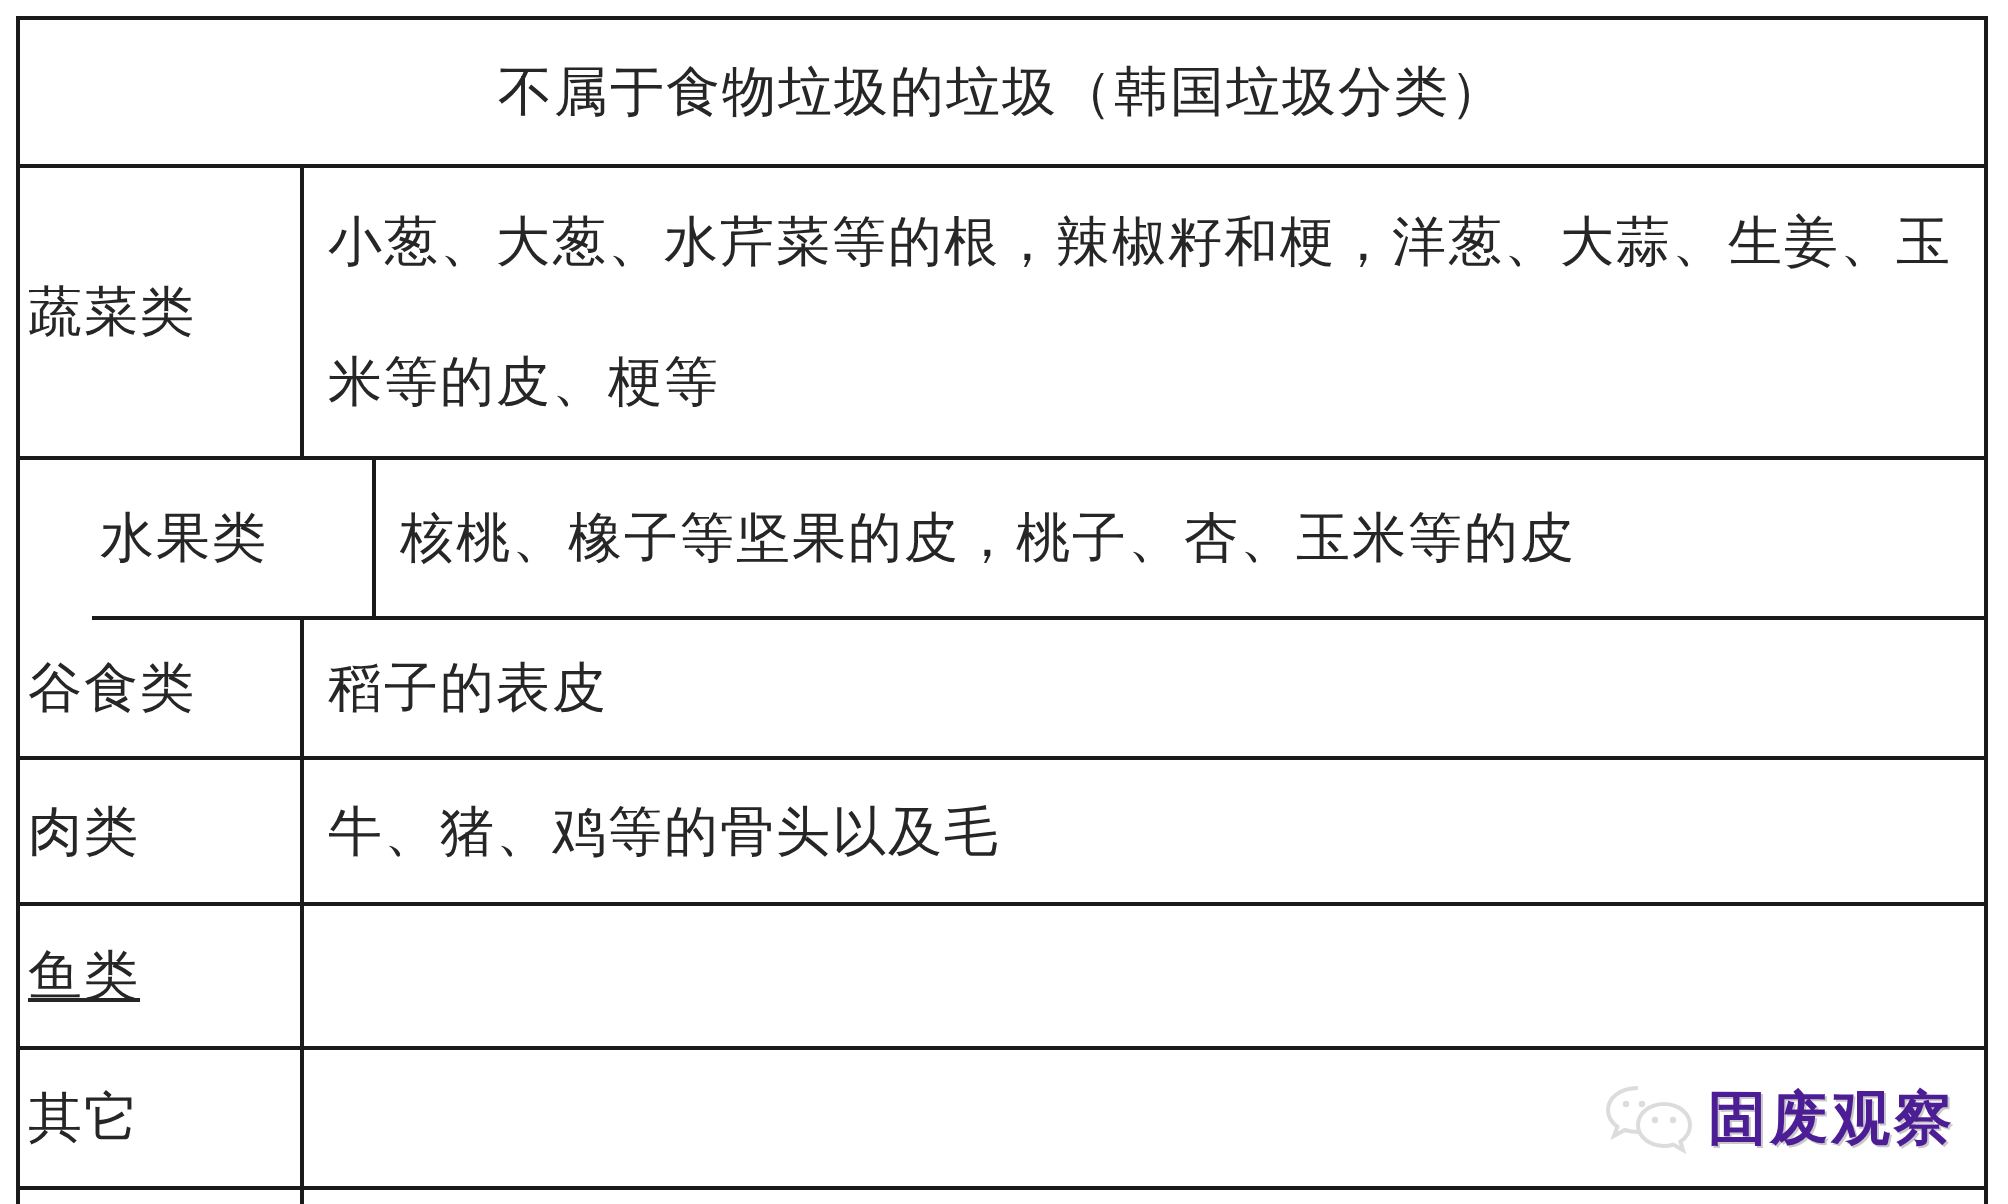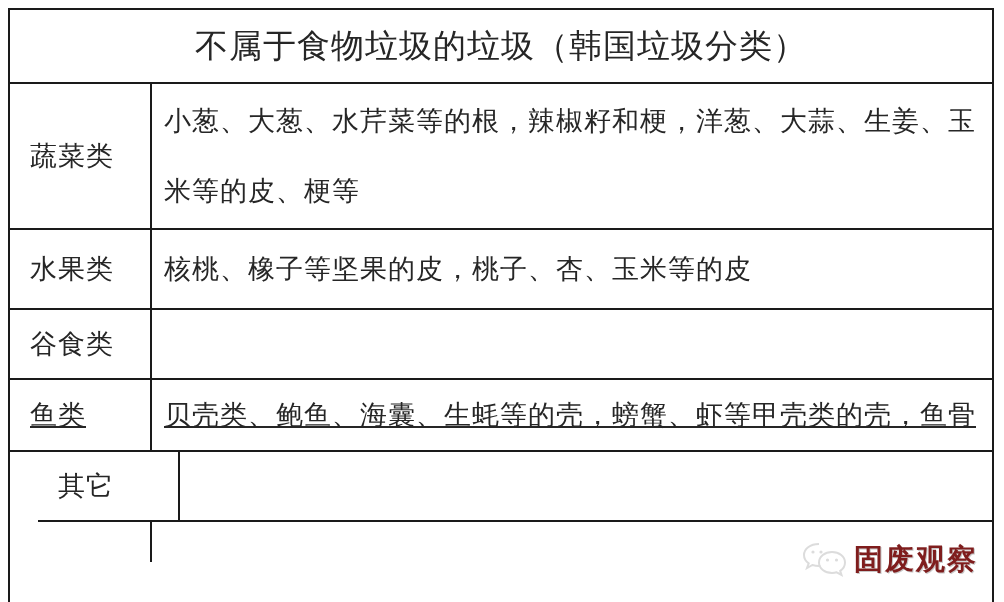--- a/index.html
+++ b/index.html
@@ -31,41 +31,41 @@
     overflow: hidden;
     font-size: 27px;
     letter-spacing: 1px;
   }
   .title-row {
     height: 72px;
     border-bottom: 2px solid #1a1a1a;
     display: flex;
     align-items: center;
     justify-content: center;
-    font-size: 33px;
+    font-size: 27px;
     font-family: Liberation Mono, monospace;
   }
   .row {
     display: flex;
     border-bottom: 2px solid #1a1a1a;
   }
   .row.r1 { height: 144px; }
-  .row.r2 { height: 78px; }
+  .row.r2 { height: 78px; margin-left: 36px; }
   .row.r3 { height: 68px; justify-content: space-between; }
   .row.r4 { height: 71px; }
   .row.r5 { height: 70px; text-decoration: underline; }
-  .row.r6 { height: 68px; margin-left: 28px; }
+  .row.r6 { height: 68px; }
   .row.partial { height: 40px; border-bottom: none; }
   .cat {
     width: 142px;
     box-sizing: border-box;
     border-right: 2px solid #1a1a1a;
     display: flex;
     align-items: center;
-    padding-left: 20px;
+    padding-left: 4px;
     flex-shrink: 0;
   }
   .items {
     flex: 1;
     display: flex;
     align-items: center;
     padding: 0 12px 0 12px;
     line-height: 70px;
   }
   .watermark {
@@ -74,21 +74,21 @@
     bottom: 22px;
     display: flex;
     align-items: center;
     gap: 6px;
     pointer-events: none;
   }
   .watermark .wm-text {
     font-size: 29px;
     font-weight: bold;
     letter-spacing: 2px;
-    color: #7f1d1d;
+    color: #4c1d95;
     text-shadow: 1px 1px 0 #c8c8c8, -1px -1px 0 #ffffff;
   }
   .wm-icon svg { display: block; }
 </style>
 </head>
 <body>
 
 <div class="stage">
 
   <div class="tbl">
@@ -112,29 +112,37 @@
       </div>
       <div class="items">
         <span>核桃、橡子等坚果的皮，桃子、杏、玉米等的皮</span>
       </div>
     </div>
 
     <div class="row r3">
       <div class="cat">
         <span>谷食类</span>
       </div>
+      <div class="items">
+        <span>稻子的表皮</span>
+      </div>
     </div>
 
+    <div class="row r4">
+      <div class="cat">
+        <span>肉类</span>
+      </div>
+      <div class="items">
+        <span>牛、猪、鸡等的骨头以及毛</span>
+      </div>
+    </div>
 
     <div class="row r5">
       <div class="cat">
         <span>鱼类</span>
-      </div>
-      <div class="items">
-        <span>贝壳类、鲍鱼、海囊、生蚝等的壳，螃蟹、虾等甲壳类的壳，鱼骨</span>
       </div>
     </div>
 
     <div class="row r6">
       <div class="cat">
         <span>其它</span>
       </div>
     </div>
 
     <div class="row partial">

